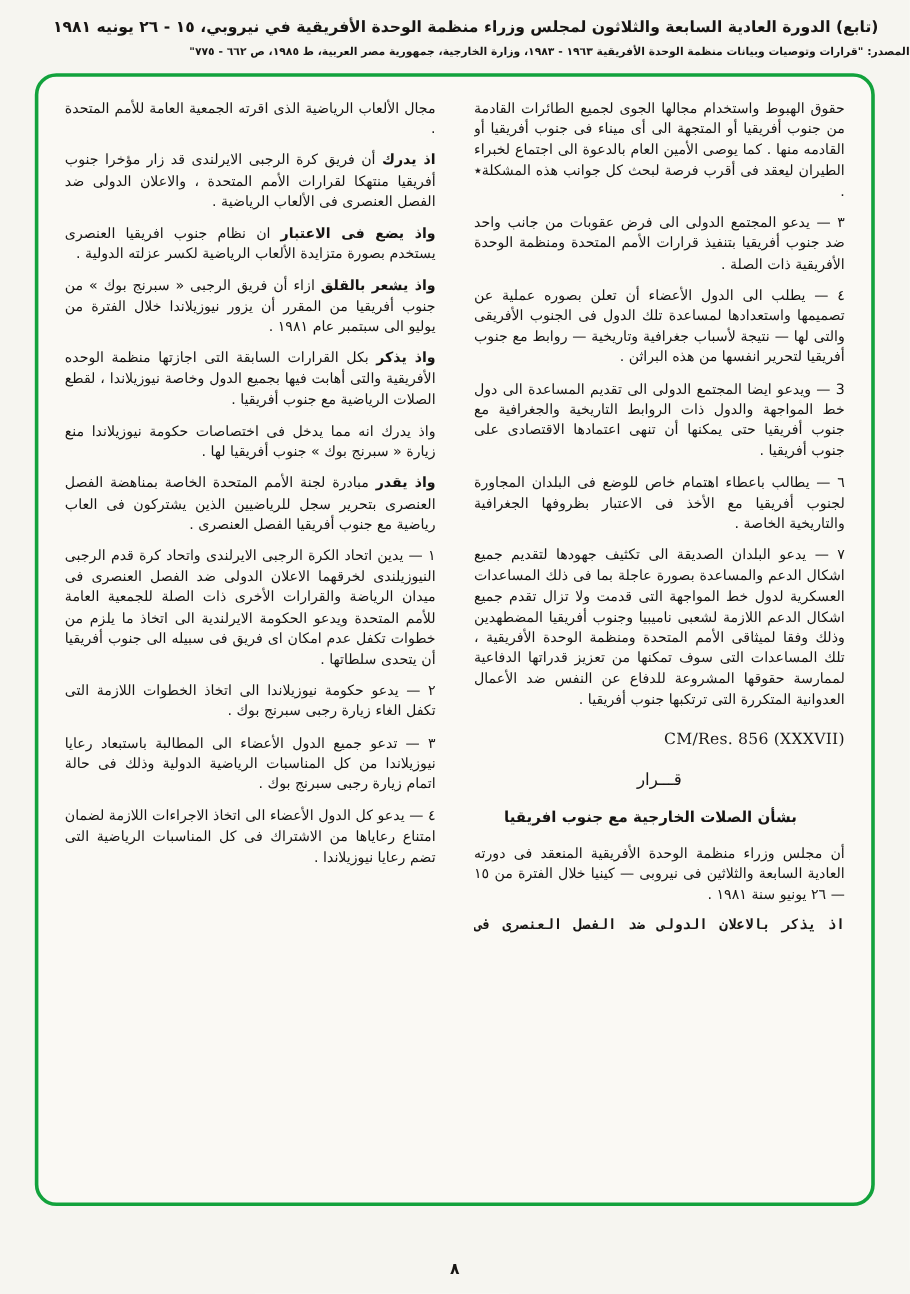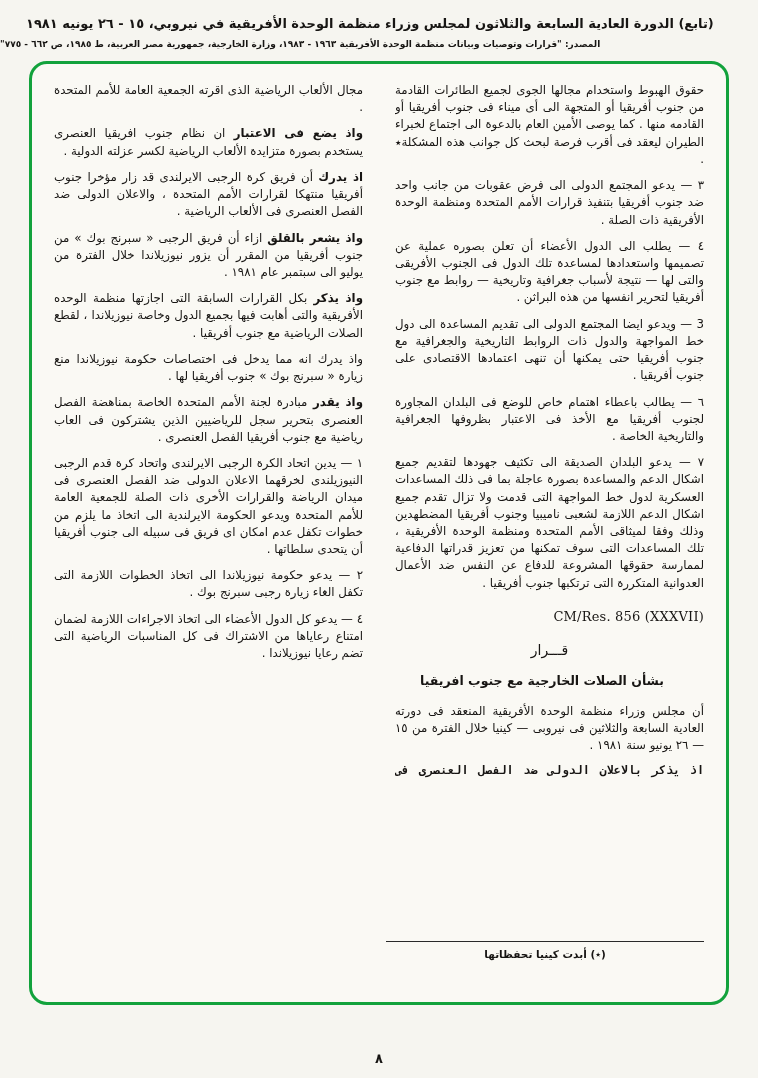--- a/index.html
+++ b/index.html
@@ -5,21 +5,21 @@
   html, body { margin: 0; padding: 0; }
   body {
     width: 758px; height: 1078px;
     background: #f6f5f0;
     font-family: "DejaVu Sans", sans-serif;
     color: #171513;
     overflow: hidden;
   }
   .page { position: relative; width: 758px; height: 1078px; padding-top: 16px; box-sizing: border-box; }
 
-  .doc-header { direction: rtl; text-align: left; }
+  .doc-header { direction: rtl; text-align: right; }
   .doc-header .title { font-size: 13px; font-weight: bold; padding: 0 26px; }
   .doc-header .source { font-size: 9px; font-weight: bold; margin-top: 8px; }
 
   .content-box {
     position: relative;
     width: 700px; height: 944px;
     margin: 12px auto 0;
     box-sizing: border-box;
     border: 3.5px solid #12a23c;
     border-radius: 18px;
@@ -72,34 +72,31 @@
 
         <div class="res-ref">CM/Res. 856 (XXXVII)</div>
         <div class="res-title">قـــرار</div>
         <div class="res-subtitle">بشأن الصلات الخارجية مع جنوب افريقيا</div>
         <p class="para">أن مجلس وزراء منظمة الوحدة الأفريقية المنعقد فى دورته العادية السابعة والثلاثين فى نيروبى — كينيا خلال الفترة من ١٥ — ٢٦ يونيو سنة ١٩٨١ .</p>
         <p class="para bold-par stretch">اذ يذكر بالاعلان الدولى ضد الفصل العنصرى فى</p>
       </div>
 
       <div class="col">
         <p class="para"><span class="lead"></span><span>مجال الألعاب الرياضية الذى اقرته الجمعية العامة للأمم المتحدة .</span></p>
+        <p class="para"><span class="lead">اذ يدرك</span><span> أن فريق كرة الرجبى الايرلندى قد زار مؤخرا جنوب أفريقيا منتهكا لقرارات الأمم المتحدة ، والاعلان الدولى ضد الفصل العنصرى فى الألعاب الرياضية .</span></p>
         <p class="para"><span class="lead">واذ يضع فى الاعتبار</span><span> ان نظام جنوب افريقيا العنصرى يستخدم بصورة متزايدة الألعاب الرياضية لكسر عزلته الدولية .</span></p>
-        <p class="para"><span class="lead">اذ يدرك</span><span> أن فريق كرة الرجبى الايرلندى قد زار مؤخرا جنوب أفريقيا منتهكا لقرارات الأمم المتحدة ، والاعلان الدولى ضد الفصل العنصرى فى الألعاب الرياضية .</span></p>
         <p class="para"><span class="lead">واذ يشعر بالقلق</span><span> ازاء أن فريق الرجبى « سبرنج بوك » من جنوب أفريقيا من المقرر أن يزور نيوزيلاندا خلال الفترة من يوليو الى سبتمبر عام ١٩٨١ .</span></p>
         <p class="para"><span class="lead">واذ يذكر</span><span> بكل القرارات السابقة التى اجازتها منظمة الوحده الأفريقية والتى أهابت فيها بجميع الدول وخاصة نيوزيلاندا ، لقطع الصلات الرياضية مع جنوب أفريقيا .</span></p>
         <p class="para"><span class="lead"></span><span>واذ يدرك انه مما يدخل فى اختصاصات حكومة نيوزيلاندا منع زيارة « سبرنج بوك » جنوب أفريقيا لها .</span></p>
         <p class="para"><span class="lead">واذ يقدر</span><span> مبادرة لجنة الأمم المتحدة الخاصة بمناهضة الفصل العنصرى بتحرير سجل للرياضيين الذين يشتركون فى العاب رياضية مع جنوب أفريقيا الفصل العنصرى .</span></p>
         <p class="para"><span class="lead"></span><span>١ — يدين اتحاد الكرة الرجبى الايرلندى واتحاد كرة قدم الرجبى النيوزيلندى لخرقهما الاعلان الدولى ضد الفصل العنصرى فى ميدان الرياضة والقرارات الأخرى ذات الصلة للجمعية العامة للأمم المتحدة ويدعو الحكومة الايرلندية الى اتخاذ ما يلزم من خطوات تكفل عدم امكان اى فريق فى سبيله الى جنوب أفريقيا أن يتحدى سلطاتها .</span></p>
         <p class="para"><span class="lead"></span><span>٢ — يدعو حكومة نيوزيلاندا الى اتخاذ الخطوات اللازمة التى تكفل الغاء زيارة رجبى سبرنج بوك .</span></p>
+        <p class="para"><span class="lead"></span><span>٣ — تدعو جميع الدول الأعضاء الى المطالبة باستبعاد رعايا نيوزيلاندا من كل المناسبات الرياضية الدولية وذلك فى حالة اتمام زيارة رجبى سبرنج بوك .</span></p>
         <p class="para"><span class="lead"></span><span>٤ — يدعو كل الدول الأعضاء الى اتخاذ الاجراءات اللازمة لضمان امتناع رعاياها من الاشتراك فى كل المناسبات الرياضية التى تضم رعايا نيوزيلاندا .</span></p>
       </div>
 
     </div>
 
-    <div class="footnote">
-      <div class="footnote-rule"></div>
-      <div class="footnote-text">(٭) أبدت كينيا تحفظاتها</div>
-    </div>
   </div>
 
   <div class="page-number">٨</div>
 
 </div>
 
 </body></html>

